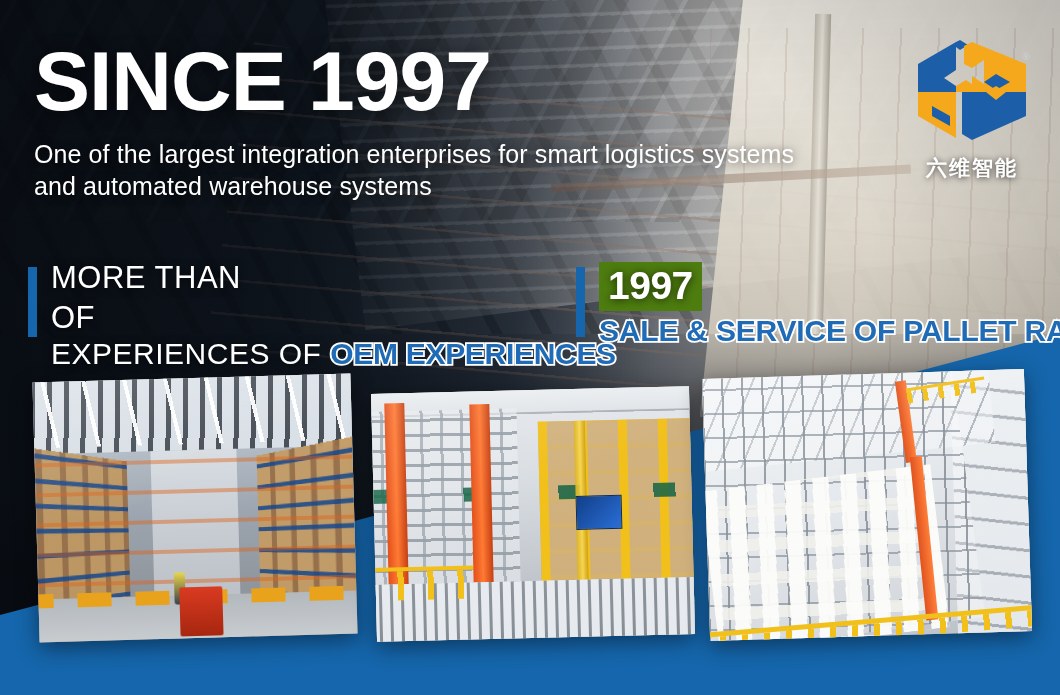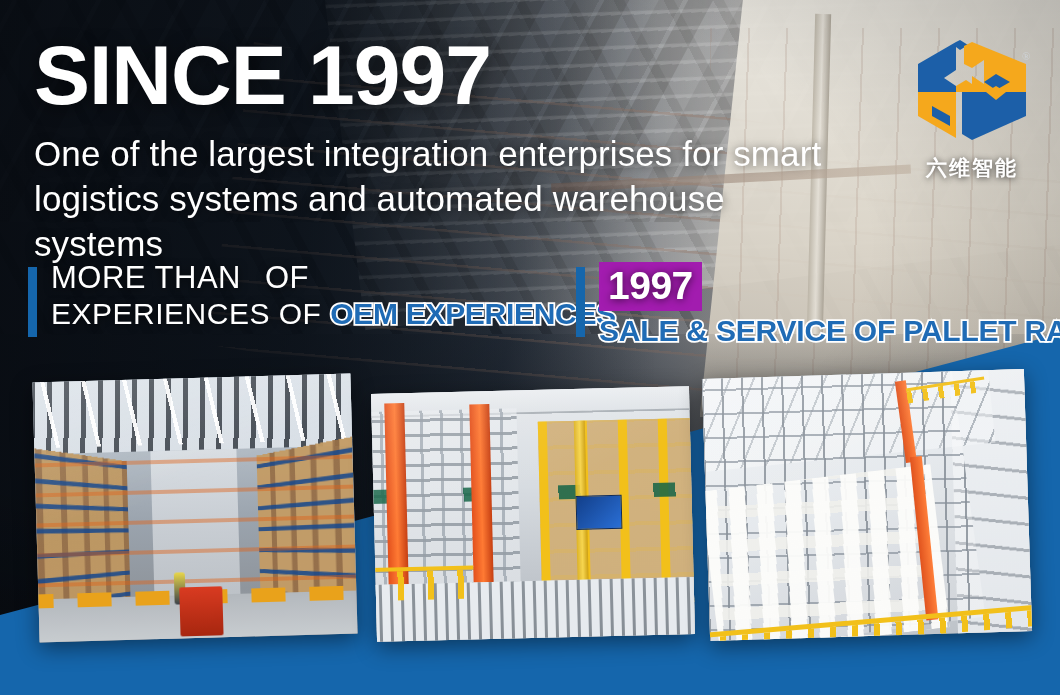--- a/index.html
+++ b/index.html
@@ -94,33 +94,33 @@
   }
 
   
   .blue-wedge{
     position:absolute; left:0; bottom:0; width:100%; height:100%;
     background:var(--brand,#1566AC);
     clip-path:polygon(0 88.5%, 100% 48%, 100% 100%, 0 100%);
   }
 
   
-  .head-wrap{ position:absolute; left:34px; top:34px; width:860px; }
+  .head-wrap{ position:absolute; left:34px; top:40px; width:860px; }
   .headline{
     font-family:"Liberation Sans", sans-serif;
     font-weight:700;
     font-size:84px;
     line-height:.98;
     letter-spacing:-1px;
     color:#ffffff;
     text-shadow:0 2px 18px rgba(0,0,0,.55);
   }
   .subhead{
     margin-top:16px;
-    font-size:35px;
+    font-size:25px;
     line-height:1.28;
     font-weight:400;
     color:#ffffff;
     letter-spacing:.1px;
     max-width:790px;
     text-shadow:0 1px 10px rgba(0,0,0,.6);
   }
 
   
   .stats{
@@ -132,21 +132,21 @@
   .stat.right{ width:462px; }
   .bar{
     width:9px; height:70px; background:var(--brand,#1566AC);
     margin-right:14px; flex:0 0 auto; margin-top:5px;
   }
   .stat-lines{ }
   .line1{
     font-size:31px; line-height:1.03; font-weight:400;
     color:#ffffff; letter-spacing:.5px; white-space:nowrap;
     text-shadow:0 1px 8px rgba(0,0,0,.65);
-    display:flex; align-items:flex-start; gap:24px;
+    display:flex; align-items:flex-start; gap:8px;flex-direction:column;
   }
   .hl{
     display:inline-block;
     background:#1B5FA0;
     color:#ffffff;
     font-weight:700;
     font-size:39px;
     line-height:1;
     padding:4px 9px 6px 9px;
     letter-spacing:-.5px;
@@ -329,21 +329,21 @@
           <span>EXPERIENCES  OF</span>
           <span class="accent" style="color: rgb(31, 107, 181);">OEM EXPERIENCES</span>
         </div>
       </div>
     </div>
 
     <div class="stat right">
       <div class="bar"></div>
       <div class="stat-lines">
         <div class="line1">
-          <span class="hl" style="background: #a21caf;">1997</span>
+          <span class="hl" style="background: #4d7c0f;">1997</span>
         </div>
         <div class="line2" style="color: rgb(31, 107, 181);">SALE &amp; SERVICE OF PALLET RACK</div>
       </div>
     </div>
   </div>
 
   <div class="logo">
     <svg width="128" height="120" viewBox="0 0 128 120">
 
       <polygon points="10,34 48,12 48,40 36,48 48,56 48,62 10,62" fill="#1C5FA8"></polygon>

